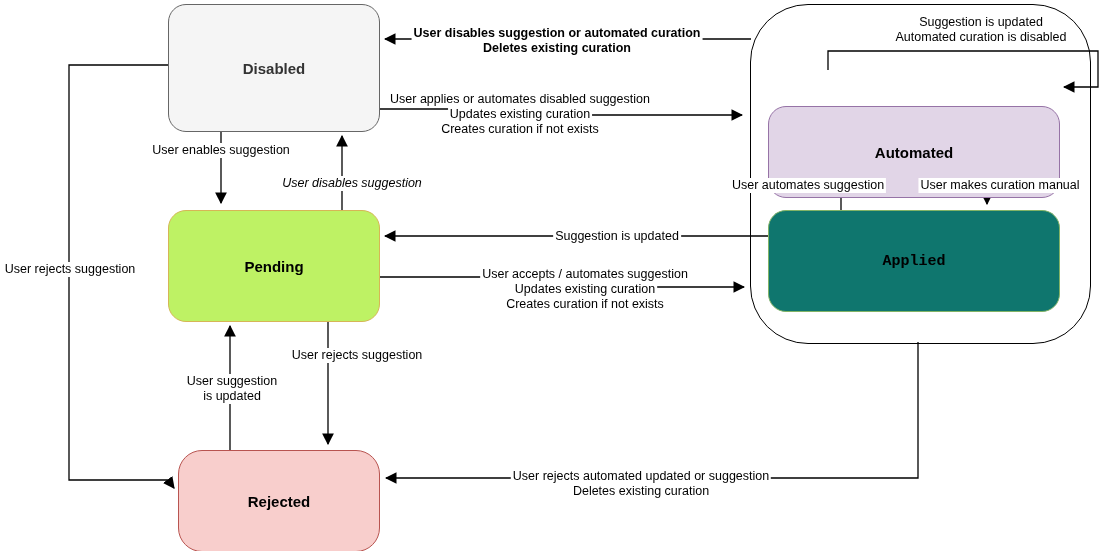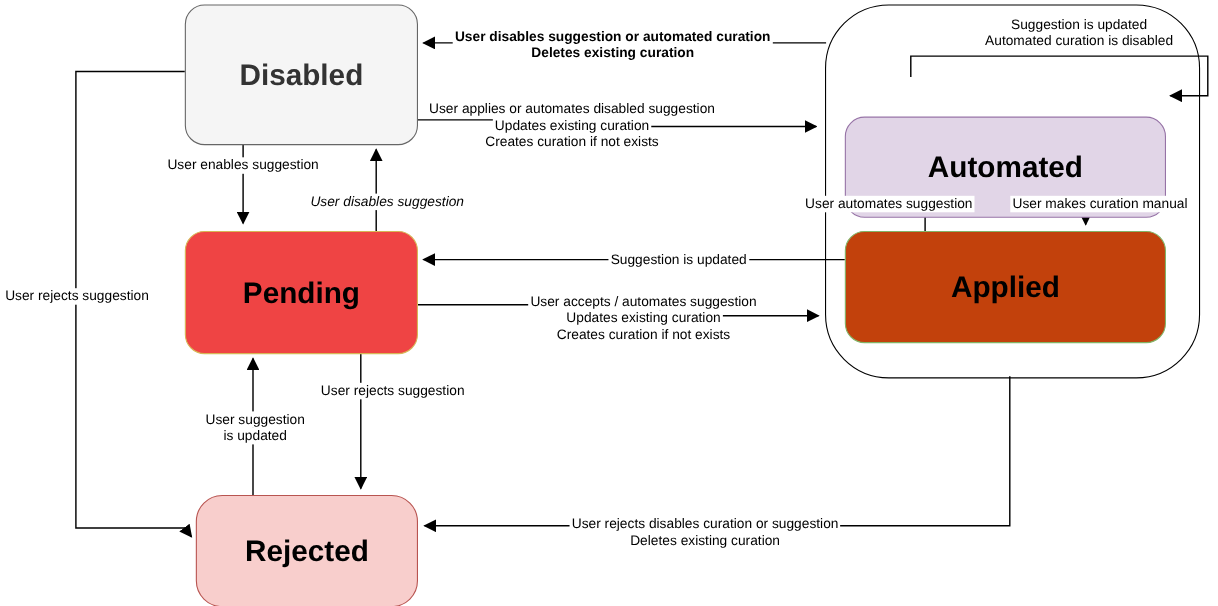--- a/index.html
+++ b/index.html
@@ -18,28 +18,28 @@
     background:transparent;
     z-index:0;
   }
   .state{
     position:absolute;
     display:flex;align-items:center;justify-content:center;
     border-radius:18px;
     border:1px solid;
     z-index:2;
     font-weight:bold;
-    font-size:27px;
+    font-size:15px;
   }
   .state span{white-space:nowrap;}
   .state-disabled{background:#f5f5f5;border-color:#666666;color:#333333;}
-  .state-pending{background:#ef4444;border-color:#d6b656;color:#000000;}
+  .state-pending{background:#bef264;border-color:#d6b656;color:#000000;}
   .state-rejected{background:#f8cecc;border-color:#b85450;color:#000000;border-radius:24px;}
   .state-automated{background:#e1d5e7;border-color:#9673a6;color:#000000;margin-top:36px;}
-  .state-applied{background:#c2410c;border-color:#82b366;color:#000000;}
+  .state-applied{background:#0f766e;border-color:#82b366;color:#000000;font-family:Liberation Mono, monospace;}
   .edge-label{
     position:absolute;
     transform:translateX(-50%);
     text-align:center;
     font-size:12.5px;
     line-height:15px;
     color:#000;
     z-index:3;
     white-space:nowrap;
   }
@@ -145,17 +145,17 @@
   <div class="edge-label" style="left:357px;top:348px;">
     <div class="ln"><span>User rejects suggestion</span></div>
   </div>
 
   <div class="edge-label" style="left:232px;top:374px;">
     <div class="ln"><span>User suggestion</span></div>
     <div class="ln"><span>is updated</span></div>
   </div>
 
   <div class="edge-label" style="left:641px;top:469px;">
-    <div class="ln"><span>User rejects disables curation or suggestion</span></div>
+    <div class="ln"><span>User rejects automated updated or suggestion</span></div>
     <div class="ln"><span>Deletes existing curation</span></div>
   </div>
 
 </div>
 
 </body></html>

